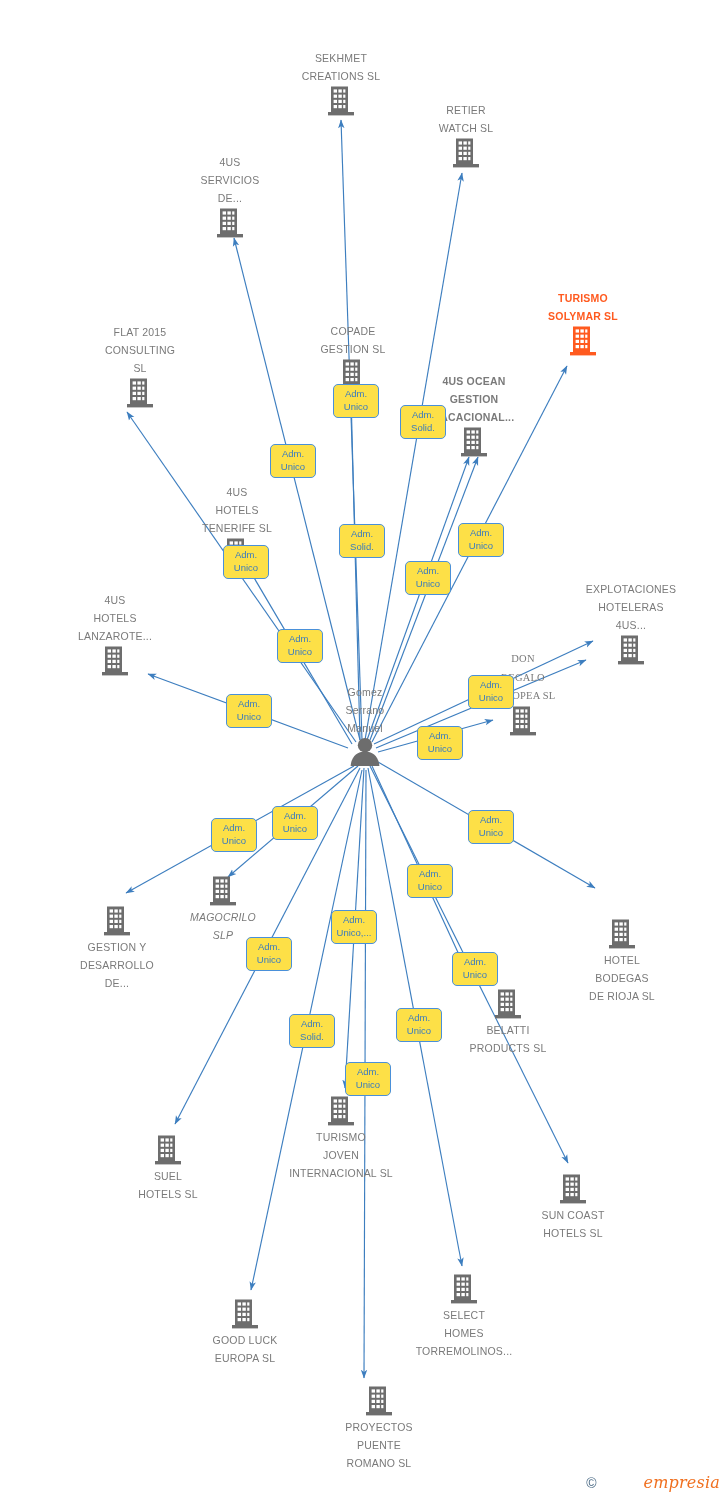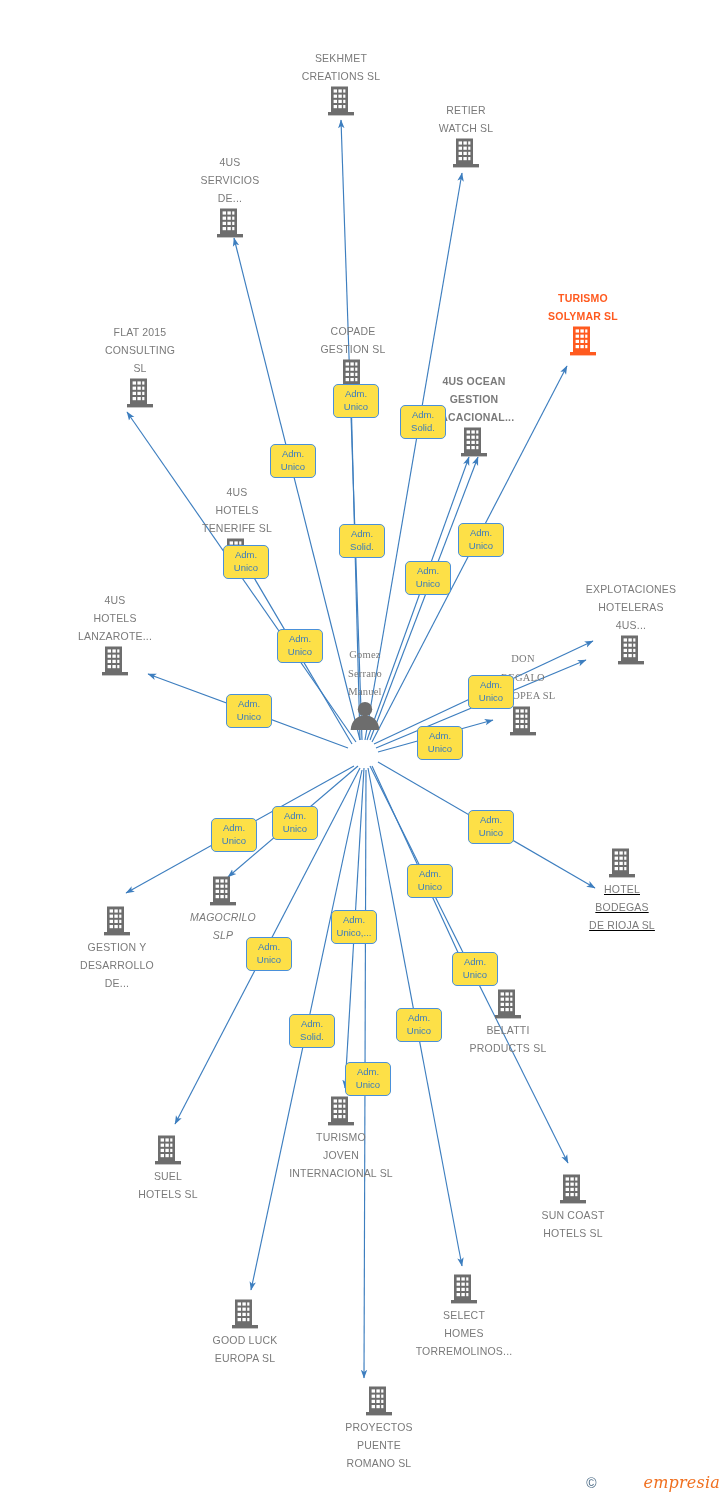--- a/index.html
+++ b/index.html
@@ -332,21 +332,21 @@
               <rect x="12.4" y="9.6" width="3.4" height="3.2"></rect>
               <rect x="17.2" y="9.6" width="2.2" height="3.2"></rect>
               <rect x="7.6" y="14.8" width="3.4" height="3.2"></rect>
               <rect x="12.4" y="14.8" width="3.4" height="3.2"></rect>
               <rect x="17.2" y="14.8" width="2.2" height="3.2"></rect>
               <rect x="7.6" y="20" width="3.4" height="3.2"></rect>
               <rect x="12.4" y="20" width="3.4" height="3.2"></rect>
               <rect x="17.2" y="20" width="2.2" height="3.2"></rect>
             </g>
           </svg></span><span class="label">MAGOCRILO<br>SLP</span></div>
-      <div class="node" style="left: 622px; top: 846px; text-decoration: underline;"><span class="glyph"><svg width="30" height="32" viewBox="0 0 30 32" xmlns="http://www.w3.org/2000/svg">
+      <div class="node" style="left: 622px; top: 917px;"><span class="glyph"><svg width="30" height="32" viewBox="0 0 30 32" xmlns="http://www.w3.org/2000/svg">
             <rect x="5" y="1.5" width="17" height="26" fill="#6d6d6d"></rect>
             <rect x="2" y="27" width="26" height="3.4" fill="#6d6d6d"></rect>
             <g fill="#ffffff">
               <rect x="7.6" y="4.4" width="3.4" height="3.2"></rect>
               <rect x="12.4" y="4.4" width="3.4" height="3.2"></rect>
               <rect x="17.2" y="4.4" width="2.2" height="3.2"></rect>
               <rect x="7.6" y="9.6" width="3.4" height="3.2"></rect>
               <rect x="12.4" y="9.6" width="3.4" height="3.2"></rect>
               <rect x="17.2" y="9.6" width="2.2" height="3.2"></rect>
               <rect x="7.6" y="14.8" width="3.4" height="3.2"></rect>
@@ -494,21 +494,21 @@
               <rect x="12.4" y="9.6" width="3.4" height="3.2"></rect>
               <rect x="17.2" y="9.6" width="2.2" height="3.2"></rect>
               <rect x="7.6" y="14.8" width="3.4" height="3.2"></rect>
               <rect x="12.4" y="14.8" width="3.4" height="3.2"></rect>
               <rect x="17.2" y="14.8" width="2.2" height="3.2"></rect>
               <rect x="7.6" y="20" width="3.4" height="3.2"></rect>
               <rect x="12.4" y="20" width="3.4" height="3.2"></rect>
               <rect x="17.2" y="20" width="2.2" height="3.2"></rect>
             </g>
           </svg></span><span class="label">PROYECTOS<br>PUENTE<br>ROMANO  SL</span></div>
-      <div class="node person" style="left: 365px; top: 644px; font-family: Liberation Serif, serif;"><span class="label">Gomez<br>Serrano<br>Manuel</span><span class="glyph"><svg width="34" height="30" viewBox="0 0 34 30" xmlns="http://www.w3.org/2000/svg">
+      <div class="node person" style="left: 365px; top: 682px;"><span class="label">Gomez<br>Serrano<br>Manuel</span><span class="glyph"><svg width="34" height="30" viewBox="0 0 34 30" xmlns="http://www.w3.org/2000/svg">
             <circle cx="17" cy="8.2" r="7.2" fill="#6d6d6d"></circle>
             <path d="M2.6 29 C3.4 19.2 9.6 14.6 17 14.6 C24.4 14.6 30.6 19.2 31.4 29 Z" fill="#6d6d6d"></path>
           </svg></span></div>
     </div>
 
   <div id="chip-layer">
       <div class="chip" style="left: 333px; top: 384px;">Adm.<br>Unico</div>
       <div class="chip" style="left: 400px; top: 405px;">Adm.<br>Solid.</div>
       <div class="chip" style="left: 270px; top: 444px;">Adm.<br>Unico</div>
       <div class="chip" style="left: 458px; top: 523px;">Adm.<br>Unico</div>

